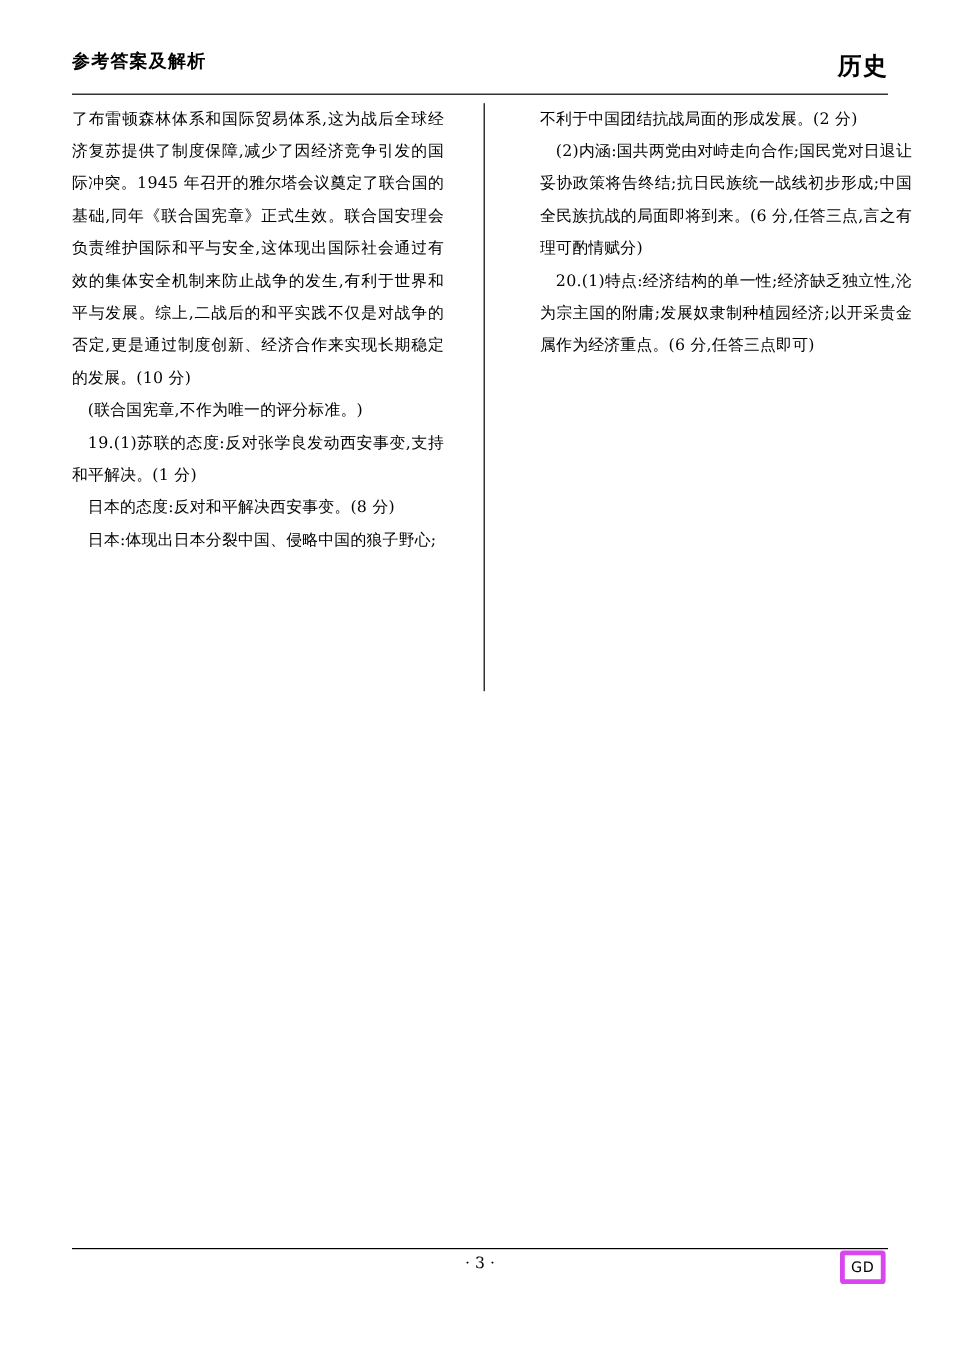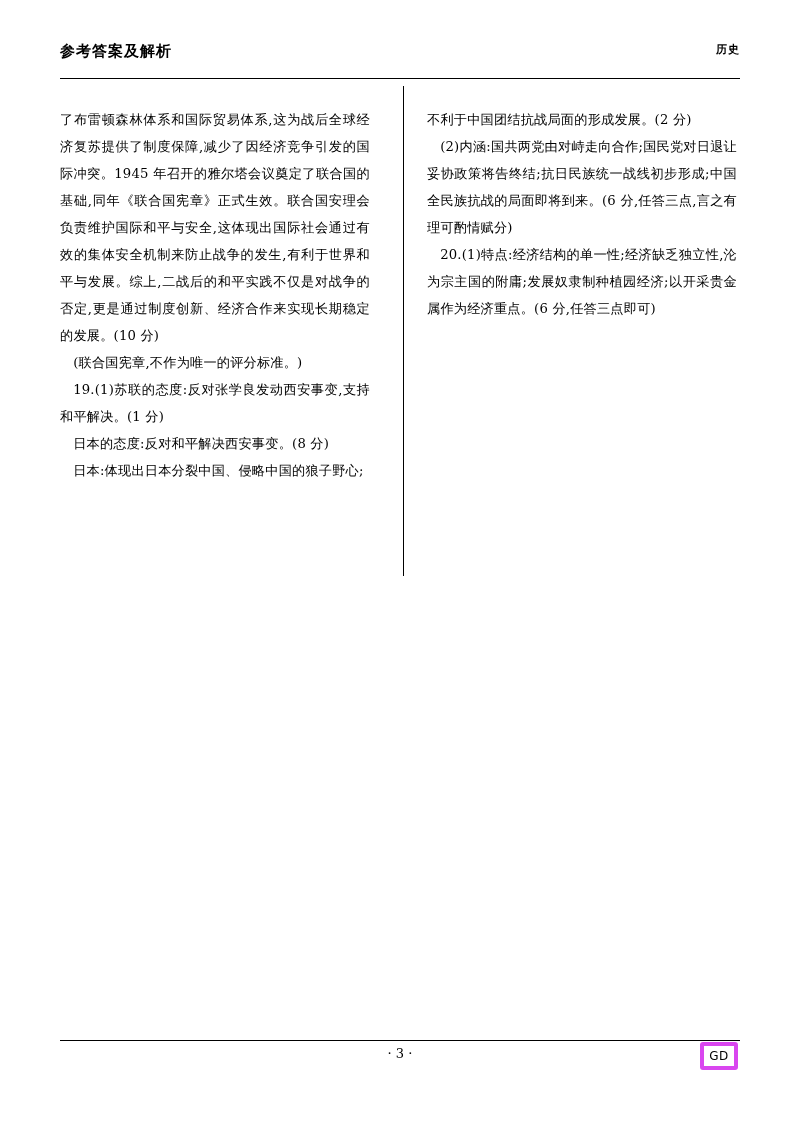--- a/index.html
+++ b/index.html
@@ -36,21 +36,21 @@
     top: 0;
     font-size: 15px;
     font-weight: bold;
     letter-spacing: 1px;
     font-family: "DejaVu Sans", "Liberation Sans", sans-serif;
   }
   .header-right {
     position: absolute;
     right: 0;
     top: 0;
-    font-size: 11px;
+    font-size: 20px;
     font-weight: bold;
     letter-spacing: 1px;
     font-family: "DejaVu Sans", "Liberation Sans", sans-serif;
   }
   .header-rule {
     position: absolute;
     left: 60px;
     top: 78px;
     width: 680px;
     height: 0;
@@ -63,39 +63,39 @@
     top: 86px;
     width: 680px;
     height: 500px;
   }
   .col {
     position: absolute;
     top: 0;
     width: 310px;
   }
   .col-left { left: 0; }
-  .col-right { left: 367px; }
+  .col-right { left: 390px; }
   .col-divider {
     position: absolute;
     left: 343px;
     top: 0;
     width: 0;
     height: 490px;
     border-left: 1px solid #000;
   }
   .para {
     font-size: 13.2px;
     line-height: 27px;
     text-align: justify;
     text-justify: inter-ideograph;
     margin: 0 0 0 0;
     letter-spacing: 0.2px;
   }
   .indent1 { text-indent: 13.2px; }
-  .indent0 { text-indent: 0; margin-top: 20px; }
+  .indent0 { text-indent: 0; }
   
   .footer-rule {
     position: absolute;
     left: 60px;
     top: 1040px;
     width: 680px;
     height: 0;
     border-top: 1px solid #000;
   }
   .page-num {

